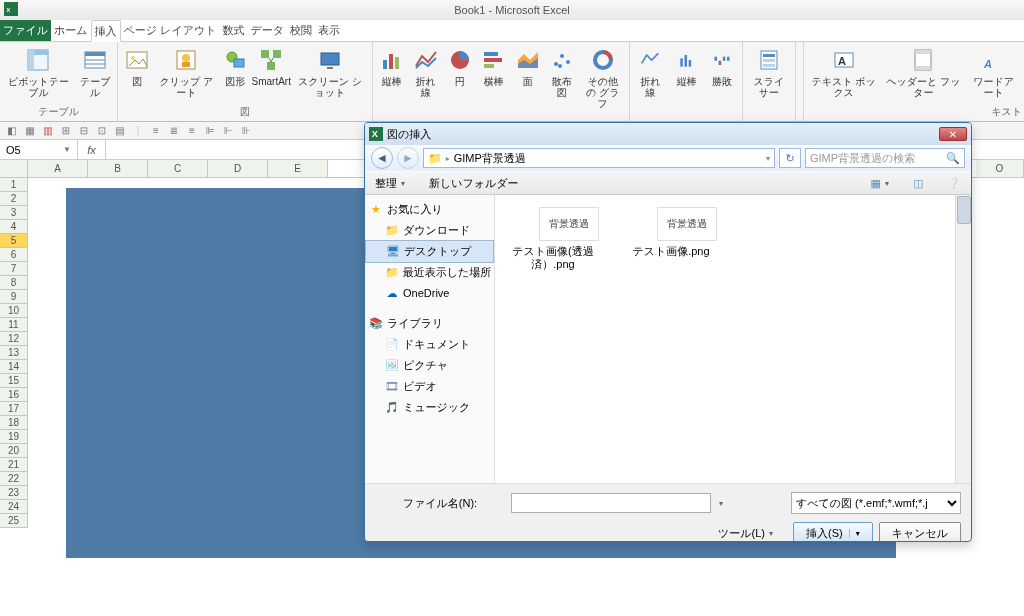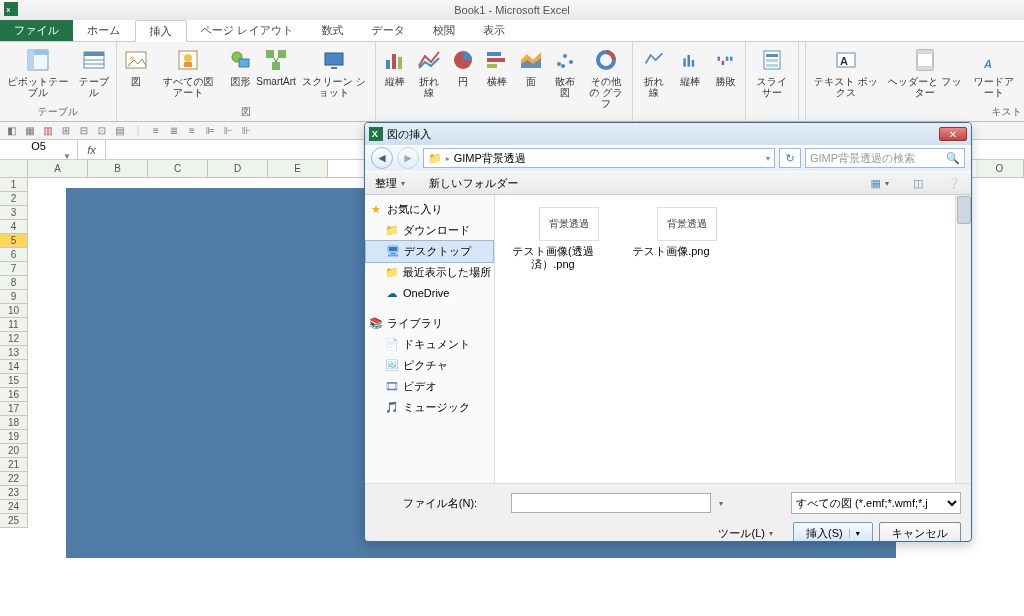--- a/index.html
+++ b/index.html
@@ -3,38 +3,38 @@
 <meta charset="utf-8">
 <style>
   * { box-sizing: border-box; margin: 0; padding: 0; font-family: "Meiryo", "Segoe UI", sans-serif; font-size: 11px; }
   body { background: #fff; width: 1024px; height: 616px; overflow: hidden; position: relative; }
   
   .titlebar { height: 20px; background: linear-gradient(#f8f8f8,#e8e8e8); display: flex; align-items: center; justify-content: center; color: #555; }
   .titlebar .xicon { position: absolute; left: 4px; top: 2px; width: 14px; height: 14px; background: #227447; display: flex; align-items: center; justify-content: center; }
   .titlebar .xicon svg { width: 12px; height: 12px; }
   
   .ribbon-tabs { height: 22px; display: flex; align-items: stretch; background: #fff; border-bottom: 1px solid #ccc; }
-  .ribbon-tabs .tab { padding: 3px 14px; cursor: pointer; color: #444; text-align: center; }
+  .ribbon-tabs .tab { padding: 3px 3px; cursor: pointer; color: #444; text-align: center; }
   .ribbon-tabs .file { background: #227447; color: #fff; }
   .ribbon-tabs .active { border: 1px solid #ccc; border-bottom: 1px solid #fff; border-radius: 2px 2px 0 0; margin-bottom: -1px; background: #fff; }
   
   .ribbon { height: 80px; background: #f5f5f5; border-bottom: 1px solid #bdbdbd; display: flex; }
   .rgroup { border-right: 1px solid #d6d6d6; display: flex; flex-direction: column; padding: 2px 2px 0; }
   .ritems { flex: 1; display: flex; align-items: flex-start; }
   .rbtn { display: flex; flex-direction: column; align-items: center; justify-content: flex-start; padding: 2px 4px; min-width: 34px; cursor: pointer; }
   .rbtn .icon { width: 28px; height: 28px; display: flex; align-items: center; justify-content: center; }
   .rbtn .lbl { font-size: 10px; color: #333; text-align: center; line-height: 1.1; margin-top: 2px; }
   .rgroup .caption { font-size: 10px; color: #666; text-align: center; padding-bottom: 2px; }
   .dropdown-arrow { font-size: 8px; color: #666; margin-left: 2px; }
   
   .qat { height: 18px; background: #f4f4f4; display: flex; align-items: center; padding-left: 4px; border-bottom: 1px solid #ccc; gap:2px;}
   .qat .qbtn { width: 16px; height: 16px; display: flex; align-items: center; justify-content: center; color: #777; font-size: 10px; }
   
   .formula-bar { height: 20px; display: flex; align-items: stretch; border-bottom: 1px solid #ccc; }
-  .namebox { width: 78px; border-right: 1px solid #ccc; display: flex; align-items: center; padding: 0 6px; background: #fff; flex-direction: column; }
+  .namebox { width: 78px; border-right: 1px solid #ccc; display: flex; align-items: center; padding: 0 6px; background: #fff; }
   .namebox .dd { margin-left: auto; font-size: 8px; color: #777; }
   .fx { width: 28px; display: flex; align-items: center; justify-content: center; border-right: 1px solid #ccc; color: #555; font-style: italic; }
   .formula-input { flex: 1; background: #fff; }
   
   .sheet { position: relative; height: 476px; background: #fff; }
   .colhdrs { display: flex; height: 18px; position: absolute; top: 0; left: 0; right: 0; border-bottom: 1px solid #c6c6c6; }
   .corner { width: 28px; background: #eef3eb; border-right: 1px solid #c6c6c6; }
   .colhdr { flex: 0 0 60px; background: #eef3eb; border-right: 1px solid #c6c6c6; text-align: center; font-size: 10px; color: #555; line-height: 18px; }
   .rowhdrs { position: absolute; top: 18px; left: 0; width: 28px; }
   .rowhdr { height: 14px; background: #eef3eb; border-bottom: 1px solid #c6c6c6; border-right: 1px solid #c6c6c6; text-align: center; font-size: 10px; color: #555; line-height: 14px; }
@@ -143,21 +143,21 @@
           <div class="lbl">図</div>
         </div>
       <div class="rbtn">
           <div class="icon">
             <svg viewBox="0 0 24 24" width="24" height="24">
               <rect x="3" y="3" width="18" height="18" fill="#fff" stroke="#b58a3e"></rect>
               <circle cx="12" cy="10" r="4" fill="#f4c24b"></circle>
               <rect x="8" y="14" width="8" height="5" fill="#e89a2e"></rect>
             </svg>
           </div>
-          <div class="lbl">すべての図
+          <div class="lbl">クリップ
 アート</div>
         </div>
       <div class="rbtn">
           <div class="icon">
             <svg viewBox="0 0 24 24" width="24" height="24">
               <circle cx="9" cy="9" r="5" fill="#8bc34a" stroke="#5a9a2a"></circle>
               <rect x="11" y="11" width="10" height="8" fill="#5dade2" stroke="#3a7cb3"></rect>
             </svg>
           </div>
           <div class="lbl">図形</div>

